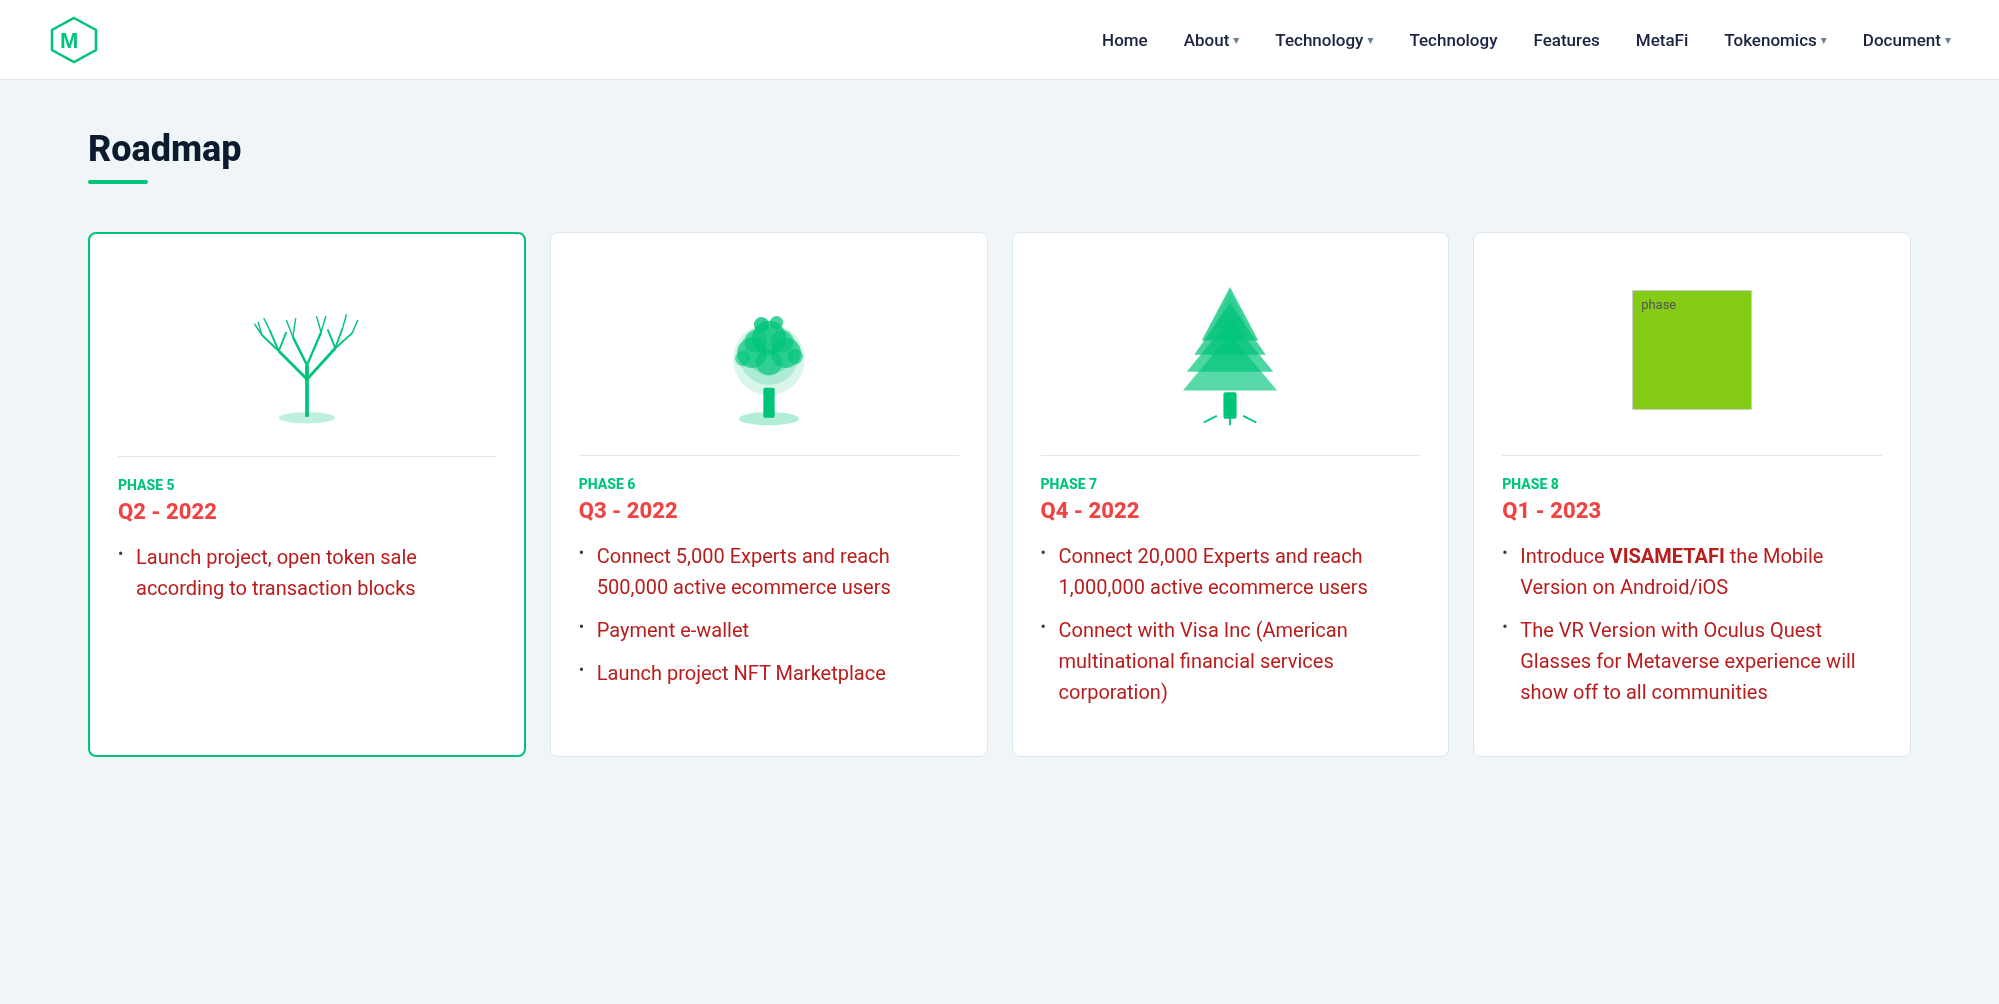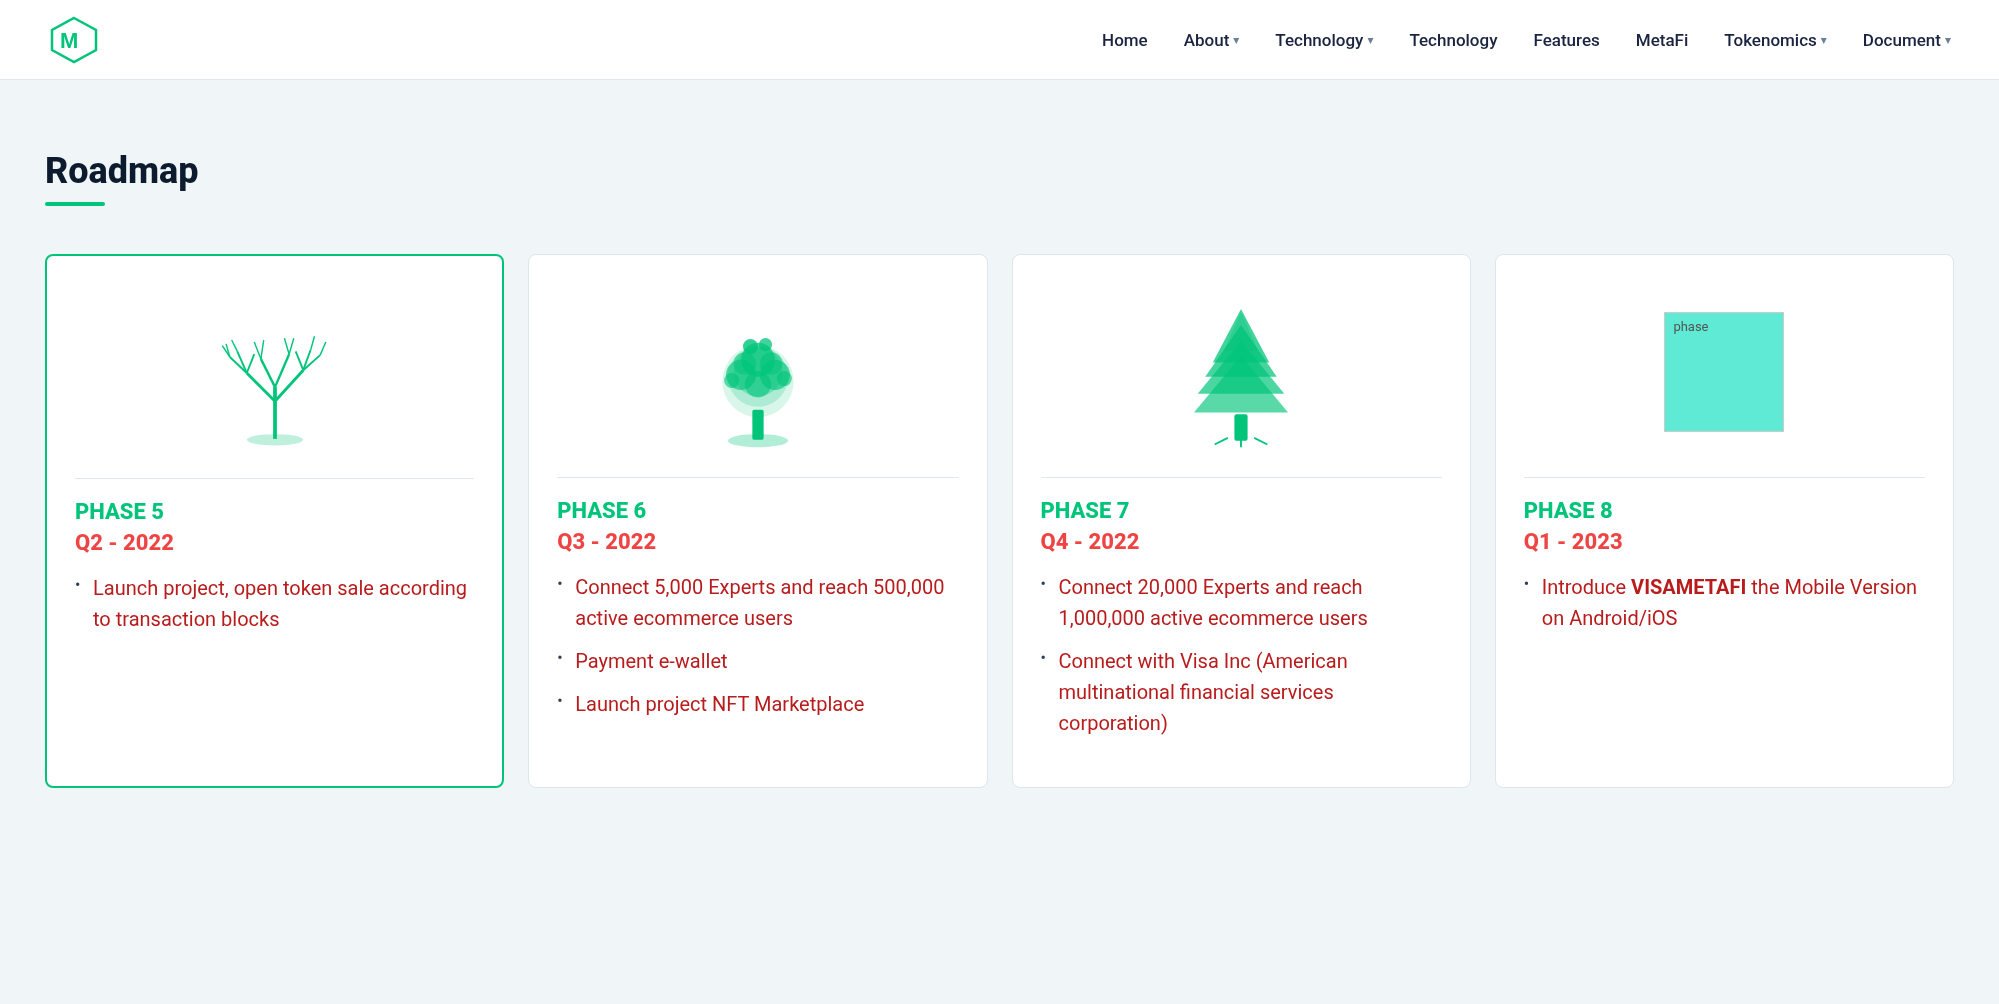--- a/index.html
+++ b/index.html
@@ -46,22 +46,21 @@
       gap: 4px;
     }
     .nav-links .has-arrow::after {
       content: '▾';
       font-size: 12px;
       color: #6b8099;
     }
 
     
     .page-content {
-      padding: 48px 45px 60px;
-      margin-top: 22px;
+      padding: 48px 88px 60px;
     }
 
     
     .section-heading {
       font-size: 36px;
       font-weight: 800;
       color: #0d1b2e;
       margin-bottom: 10px;
     }
     .heading-underline {
@@ -107,21 +106,21 @@
     }
 
     .card-divider {
       width: 100%;
       height: 1px;
       background: #e0e8ef;
       margin-bottom: 20px;
     }
 
     .phase-label {
-      font-size: 22px;
+      font-size: 14px;
       font-weight: 800;
       color: #00c47a;
       margin-bottom: 6px;
       text-transform: uppercase;
     }
     .phase-period {
       font-size: 22px;
       font-weight: 800;
       color: #ef4444;
       margin-bottom: 18px;
@@ -153,21 +152,21 @@
     
     .broken-img-box {
       width: 120px;
       height: 120px;
       border: 1px solid #ccc;
       display: flex;
       align-items: flex-start;
       padding: 6px 8px;
       font-size: 13px;
       color: #555;
-      background: #5eead4;
+      background: #84cc16;
     }
   </style>
 </head>
 <body>
 
 <nav>
   <div class="logo">
     <svg viewBox="0 0 52 52" fill="none" xmlns="http://www.w3.org/2000/svg">
       <polygon points="26,4 48,16 48,36 26,48 4,36 4,16" fill="none" stroke="#00c47a" stroke-width="2.5"></polygon>
       <text x="12" y="34" font-size="22" font-weight="900" fill="#00c47a" font-family="sans-serif">M</text>
@@ -317,17 +316,18 @@
       <div class="card-image-area">
         <div class="broken-img-box">
           <span>phase</span>
         </div>
       </div>
       <div class="card-divider"></div>
       <div class="phase-label">PHASE 8</div>
       <div class="phase-period">Q1 - 2023</div>
       <ul class="phase-items">
         <li>Introduce <strong>VISAMETAFI</strong> the Mobile Version on Android/iOS</li>
+        <li>The VR Version with Oculus Quest Glasses for Metaverse experience will show off to all communities</li>
       </ul>
     </div>
 
   </div>
 </div>
 
 </body></html>

